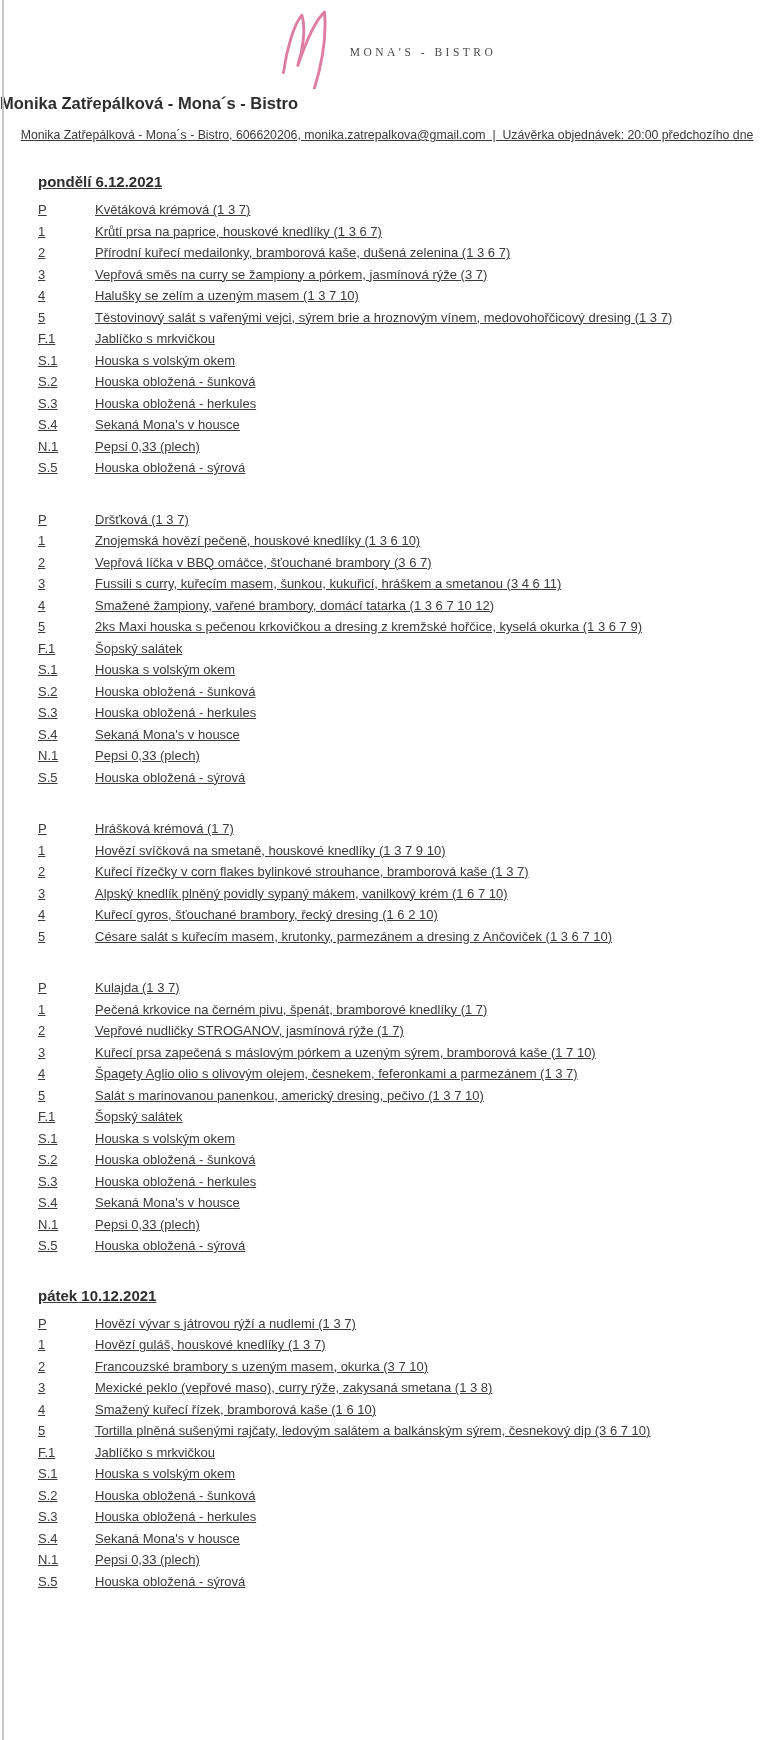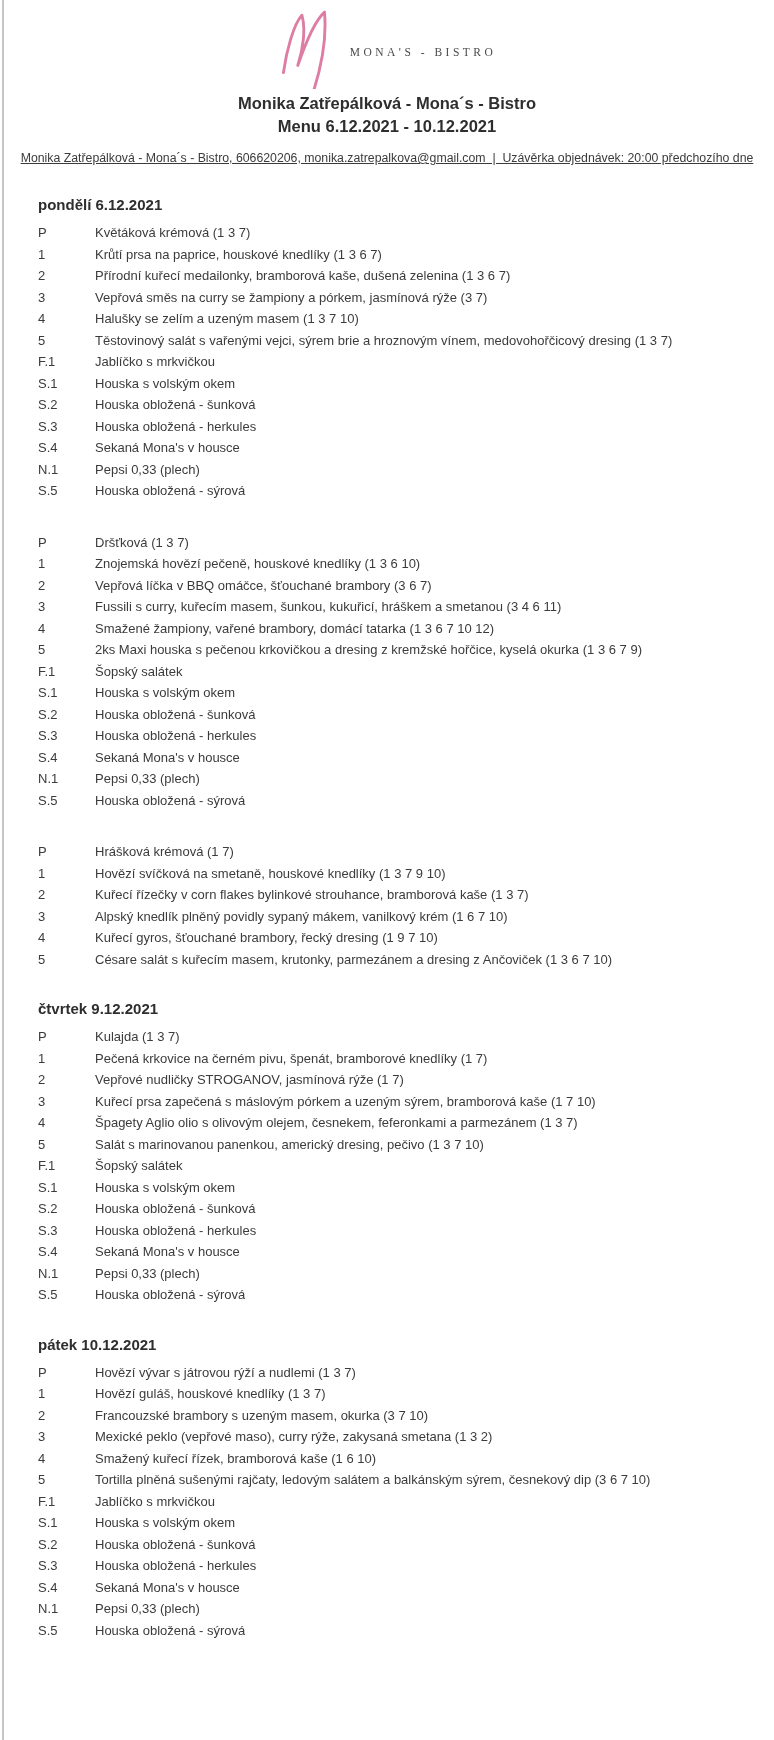--- a/index.html
+++ b/index.html
@@ -33,38 +33,37 @@
     font-size: 11.5px;
     letter-spacing: 3.5px;
     color: #4a4a4a;
     margin-left: 16px;
     margin-top: 6px;
     white-space: nowrap;
   }
   
   .title-block { margin-top: 6px; }
   .page-title, .page-subtitle {
-    text-align: center;
     font-weight: bold;
     font-size: 16.5px;
     line-height: 23px;
     color: #2e2e2e;
   }
   .contact-line {
     text-align: center;
     font-size: 12.3px;
     line-height: 15px;
     margin-top: 13px;
     color: #3b3b3b;
     white-space: pre-wrap;
     text-decoration: underline;
   }
   
   .menu-days { padding-left: 38px; padding-right: 10px; }
-  .day-section { margin-top: 30px; }
+  .day-section { margin-top: 30px; text-decoration: underline; }
   .day-heading {
     font-size: 15px;
     font-weight: bold;
     color: #2e2e2e;
     margin: 0 0 8px 0;
     line-height: 18px;
   }
   .menu-row {
     display: flex;
     align-items: baseline;
@@ -82,21 +81,20 @@
 <header>
   <div class="logo-row">
     <svg class="logo-m" width="56" height="80" viewBox="0 0 54 78" aria-hidden="true">
       <path d="M5 62 C8 40 15 15 23 6 C27 19 24 40 19 55 C27 32 36 11 45 3 C47 24 43 52 35 78" fill="none" stroke="#dd7da4" stroke-width="2.8" stroke-linecap="round" stroke-linejoin="round"></path>
     </svg>
     <span class="wordmark">MONA'S - BISTRO</span>
   </div>
 
   <div class="title-block">
     <div class="page-title">Monika Zatřepálková - Mona´s - Bistro</div>
-    <div class="page-subtitle">Menu 6.12.2021 - 10.12.2021</div>
   </div>
 
   <div class="contact-line">Monika Zatřepálková - Mona´s - Bistro, 606620206, monika.zatrepalkova@gmail.com  |  Uzávěrka objednávek: 20:00 předchozího dne</div>
 </header>
 
 <main class="menu-days">
     <section class="day-section">
       <h2 class="day-heading">pondělí 6.12.2021</h2>
       <div class="menu-row">
         <span class="item-code">P</span>
@@ -217,29 +215,28 @@
       <div class="menu-row">
         <span class="item-code">2</span>
         <span class="item-text">Kuřecí řízečky v corn flakes bylinkové strouhance, bramborová kaše (1 3 7)</span>
       </div>
       <div class="menu-row">
         <span class="item-code">3</span>
         <span class="item-text">Alpský knedlík plněný povidly sypaný mákem, vanilkový krém (1 6 7 10)</span>
       </div>
       <div class="menu-row">
         <span class="item-code">4</span>
-        <span class="item-text">Kuřecí gyros, šťouchané brambory, řecký dresing (1 9 7 10)</span>
+        <span class="item-text">Kuřecí gyros, šťouchané brambory, řecký dresing (1 6 2 10)</span>
       </div>
       <div class="menu-row">
         <span class="item-code">5</span>
         <span class="item-text">Césare salát s kuřecím masem, krutonky, parmezánem a dresing z Ančoviček (1 3 6 7 10)</span>
       </div>
     </section>
     <section class="day-section">
-      <h2 class="day-heading">čtvrtek 9.12.2021</h2>
       <div class="menu-row">
         <span class="item-code">P</span>
         <span class="item-text">Kulajda (1 3 7)</span>
       </div>
       <div class="menu-row">
         <span class="item-code">1</span>
         <span class="item-text">Pečená krkovice na černém pivu, špenát, bramborové knedlíky (1 7)</span>
       </div>
       <div class="menu-row">
         <span class="item-code">2</span>
@@ -295,21 +292,21 @@
       <div class="menu-row">
         <span class="item-code">1</span>
         <span class="item-text">Hovězí guláš, houskové knedlíky (1 3 7)</span>
       </div>
       <div class="menu-row">
         <span class="item-code">2</span>
         <span class="item-text">Francouzské brambory s uzeným masem, okurka (3 7 10)</span>
       </div>
       <div class="menu-row">
         <span class="item-code">3</span>
-        <span class="item-text">Mexické peklo (vepřové maso), curry rýže, zakysaná smetana (1 3 2)</span>
+        <span class="item-text">Mexické peklo (vepřové maso), curry rýže, zakysaná smetana (1 3 8)</span>
       </div>
       <div class="menu-row">
         <span class="item-code">4</span>
         <span class="item-text">Smažený kuřecí řízek, bramborová kaše (1 6 10)</span>
       </div>
       <div class="menu-row">
         <span class="item-code">5</span>
         <span class="item-text">Tortilla plněná sušenými rajčaty, ledovým salátem a balkánským sýrem, česnekový dip (3 6 7 10)</span>
       </div>
       <div class="menu-row">

